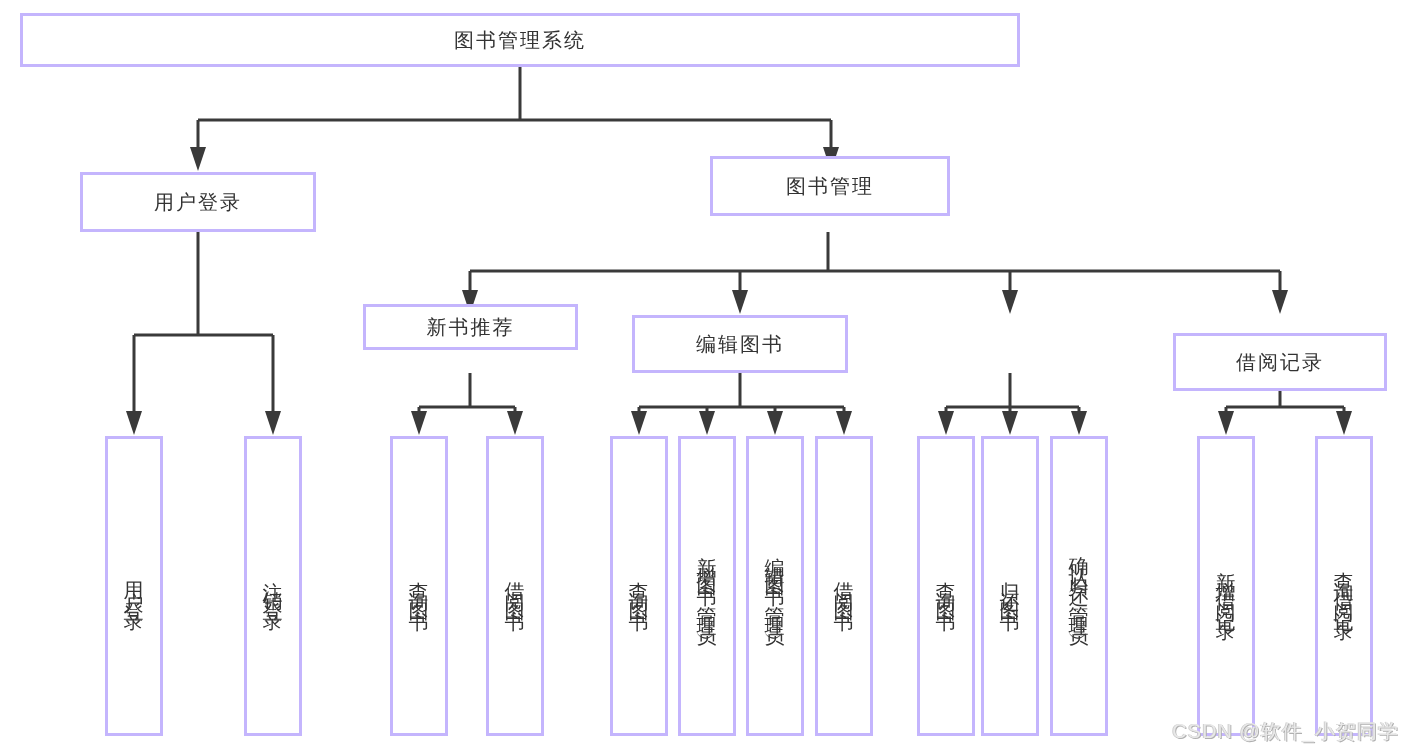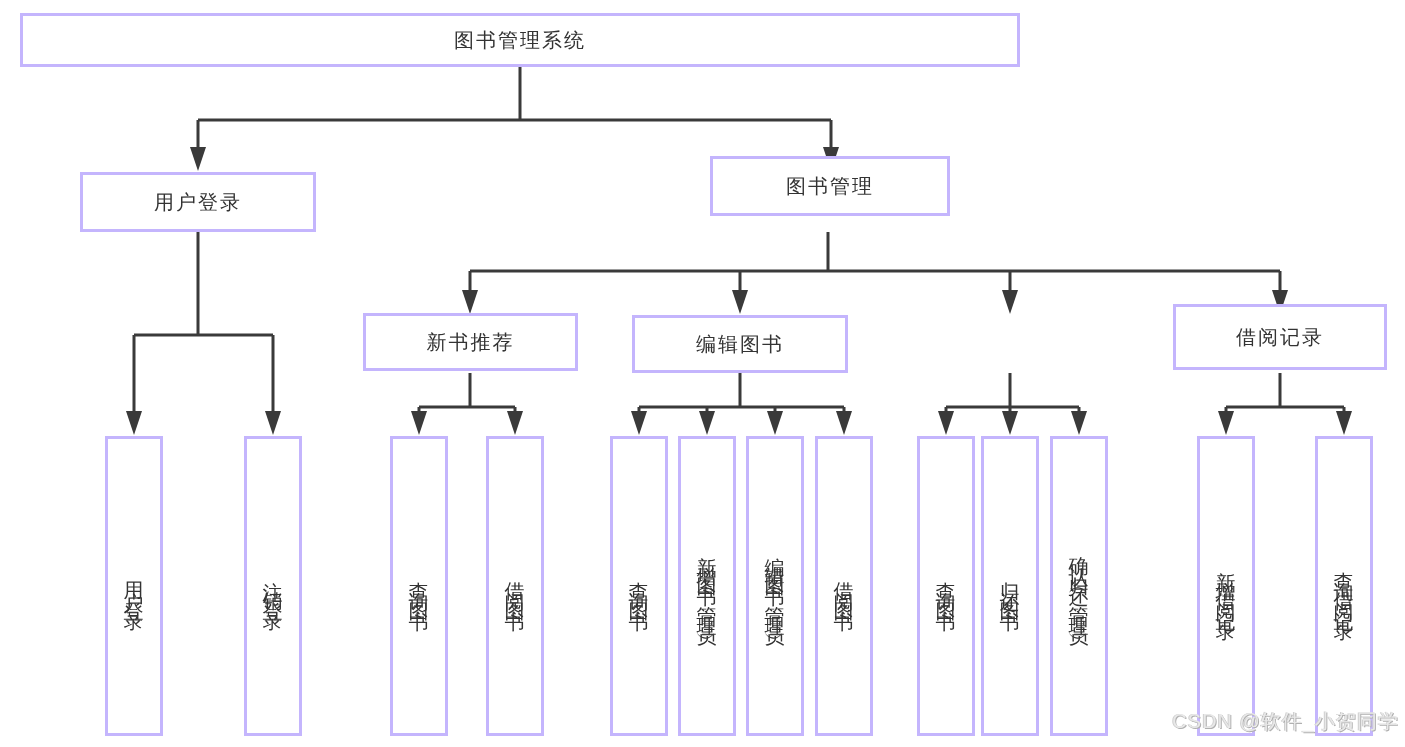--- a/index.html
+++ b/index.html
@@ -14,21 +14,21 @@
   }
   .hbox{
     display:flex;align-items:center;justify-content:center;
     letter-spacing:2px;white-space:nowrap;
   }
   .vbox{
     writing-mode:vertical-rl;text-orientation:mixed;text-align:center;
     line-height:52px;letter-spacing:10px;
   }
   .wm{
-    position:absolute;right:6px;bottom:12px;font-size:20px;letter-spacing:1px;
+    position:absolute;right:6px;bottom:2px;font-size:20px;letter-spacing:1px;
     color:#e8e8e8;text-shadow:1px 1px 0 #b0b0b0,-1px 0 0 #cfcfcf;
     white-space:nowrap;z-index:5;
   }
   path{stroke:#3a3a3a;stroke-width:3;fill:none;}
   polygon{fill:#3a3a3a;stroke:none;}
 </style>
 </head>
 <body>
 
 <div id="canvas">
@@ -81,23 +81,23 @@
       <polygon points="1218,411 1234,411 1226,435"></polygon>
       <polygon points="1336,411 1352,411 1344,435"></polygon>
     </g>
   </svg>
 
   <div class="box hbox" style="left:20px;top:13px;width:1000px;height:54px">图书管理系统</div>
 
   <div class="box hbox" style="left:80px;top:172px;width:236px;height:60px">用户登录</div>
   <div class="box hbox" style="left:710px;top:156px;width:240px;height:60px">图书管理</div>
 
-  <div class="box hbox" style="left:363px;top:313px;width:215px;height:58px">新书推荐</div>
+  <div class="box hbox" style="left:363px;top:304px;width:215px;height:46px">新书推荐</div>
   <div class="box hbox" style="left:632px;top:315px;width:216px;height:58px">编辑图书</div>
-  <div class="box hbox" style="left:1173px;top:304px;width:214px;height:66px">借阅记录</div>
+  <div class="box hbox" style="left:1173px;top:333px;width:214px;height:58px">借阅记录</div>
 
   <div class="box vbox" style="left:105px;top:436px;width:58px;height:300px">用户登录</div>
   <div class="box vbox" style="left:244px;top:436px;width:58px;height:300px">注销登录</div>
 
   <div class="box vbox" style="left:390px;top:436px;width:58px;height:300px">查询图书</div>
   <div class="box vbox" style="left:486px;top:436px;width:58px;height:300px">借阅图书</div>
 
   <div class="box vbox" style="left:610px;top:436px;width:58px;height:300px">查询图书</div>
   <div class="box vbox" style="left:678px;top:436px;width:58px;height:300px">新增图书（管理员）</div>
   <div class="box vbox" style="left:746px;top:436px;width:58px;height:300px">编辑图书（管理员）</div>

